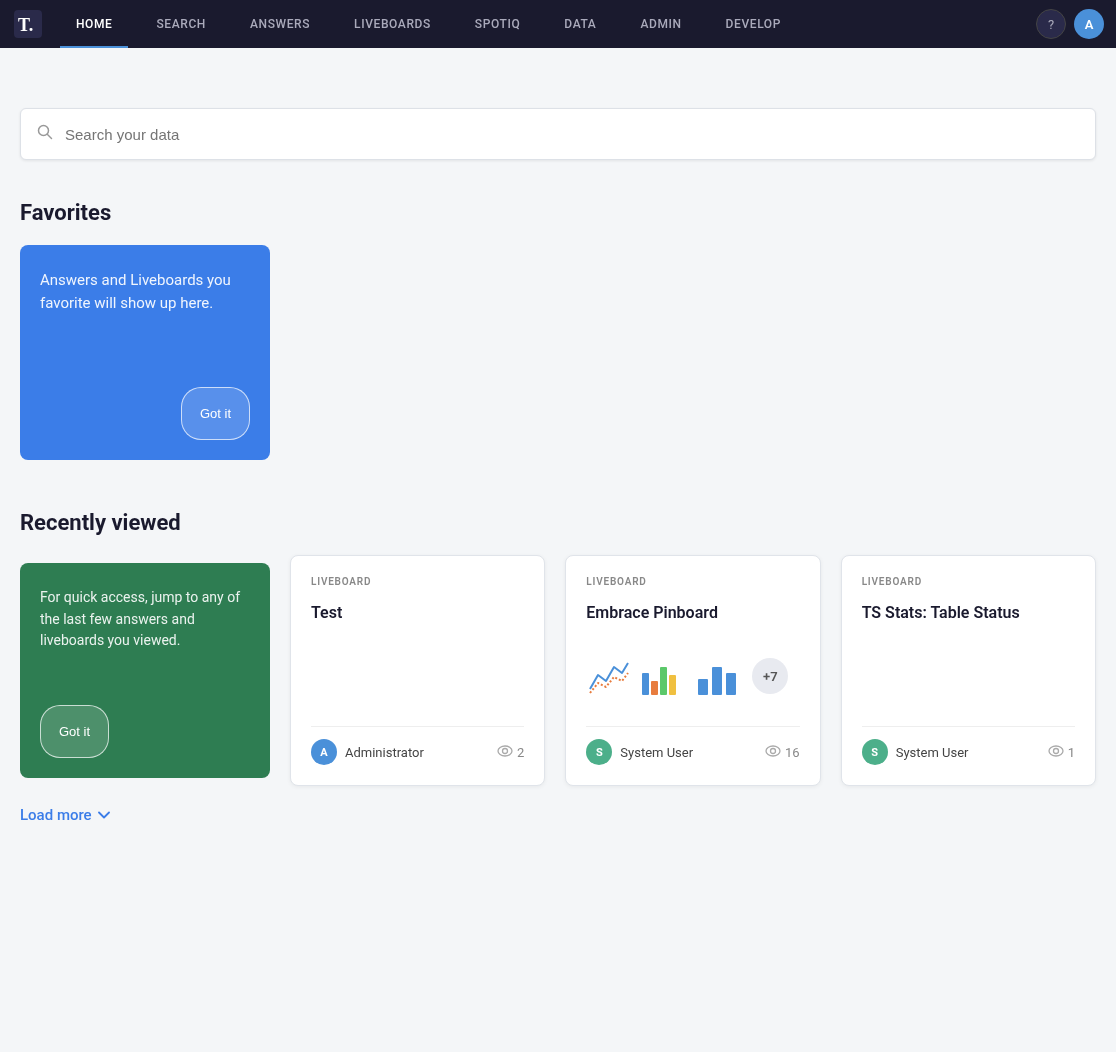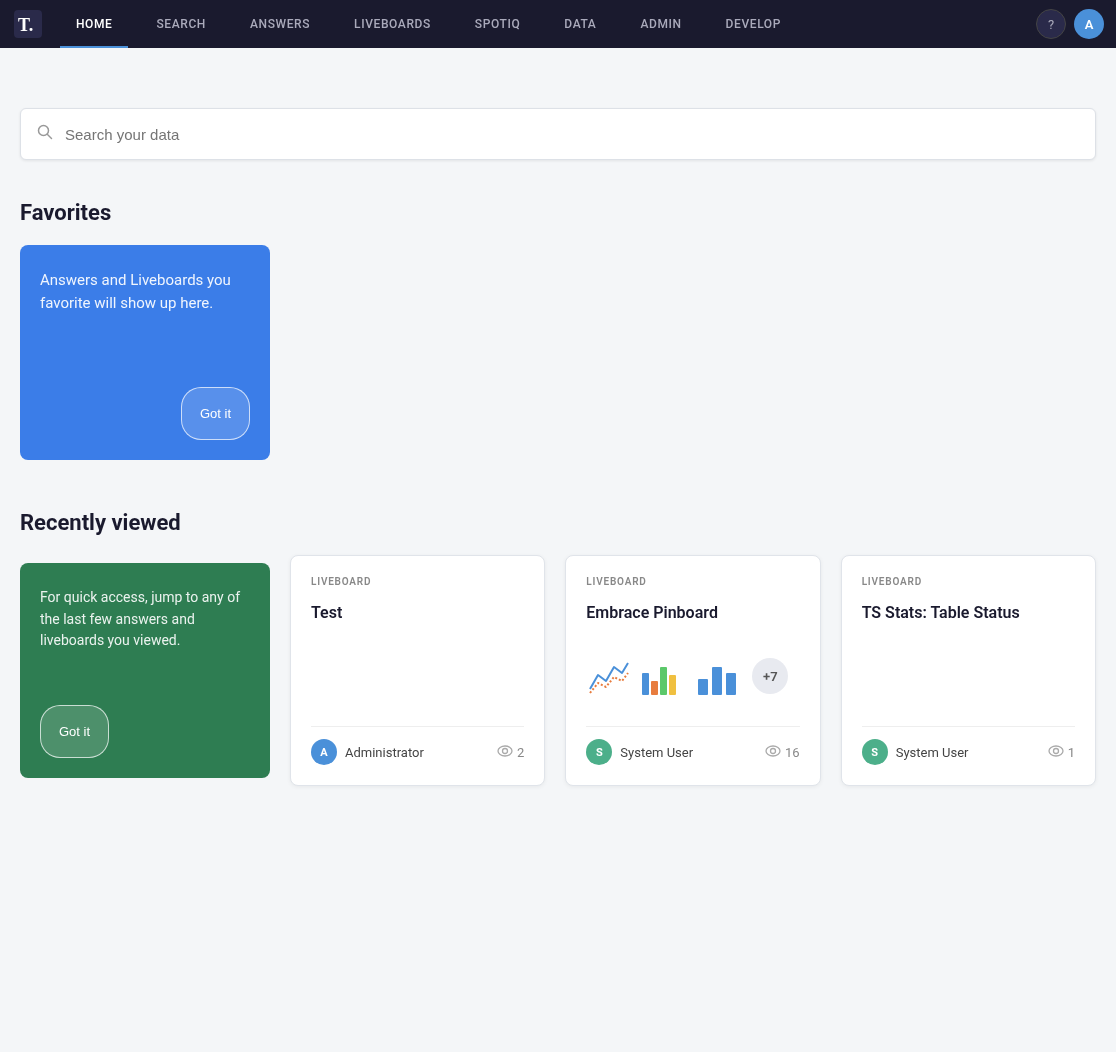--- a/index.html
+++ b/index.html
@@ -453,15 +453,23 @@
                 </svg>
               </span>
               <span>1</span>
             </div>
           </div>
         </div>
 
       </div>
     </div>
 
+    <div class="load-more">
+      <span>Load more</span>
+      <span class="load-more-chevron">
+        <svg width="12" height="8" viewBox="0 0 12 8" fill="none">
+          <path d="M1 1.5L6 6.5L11 1.5" stroke="#3b7de8" stroke-width="1.8" stroke-linecap="round" stroke-linejoin="round"></path>
+        </svg>
+      </span>
+    </div>
 
   </div>
 </div>
 
 </body></html>

